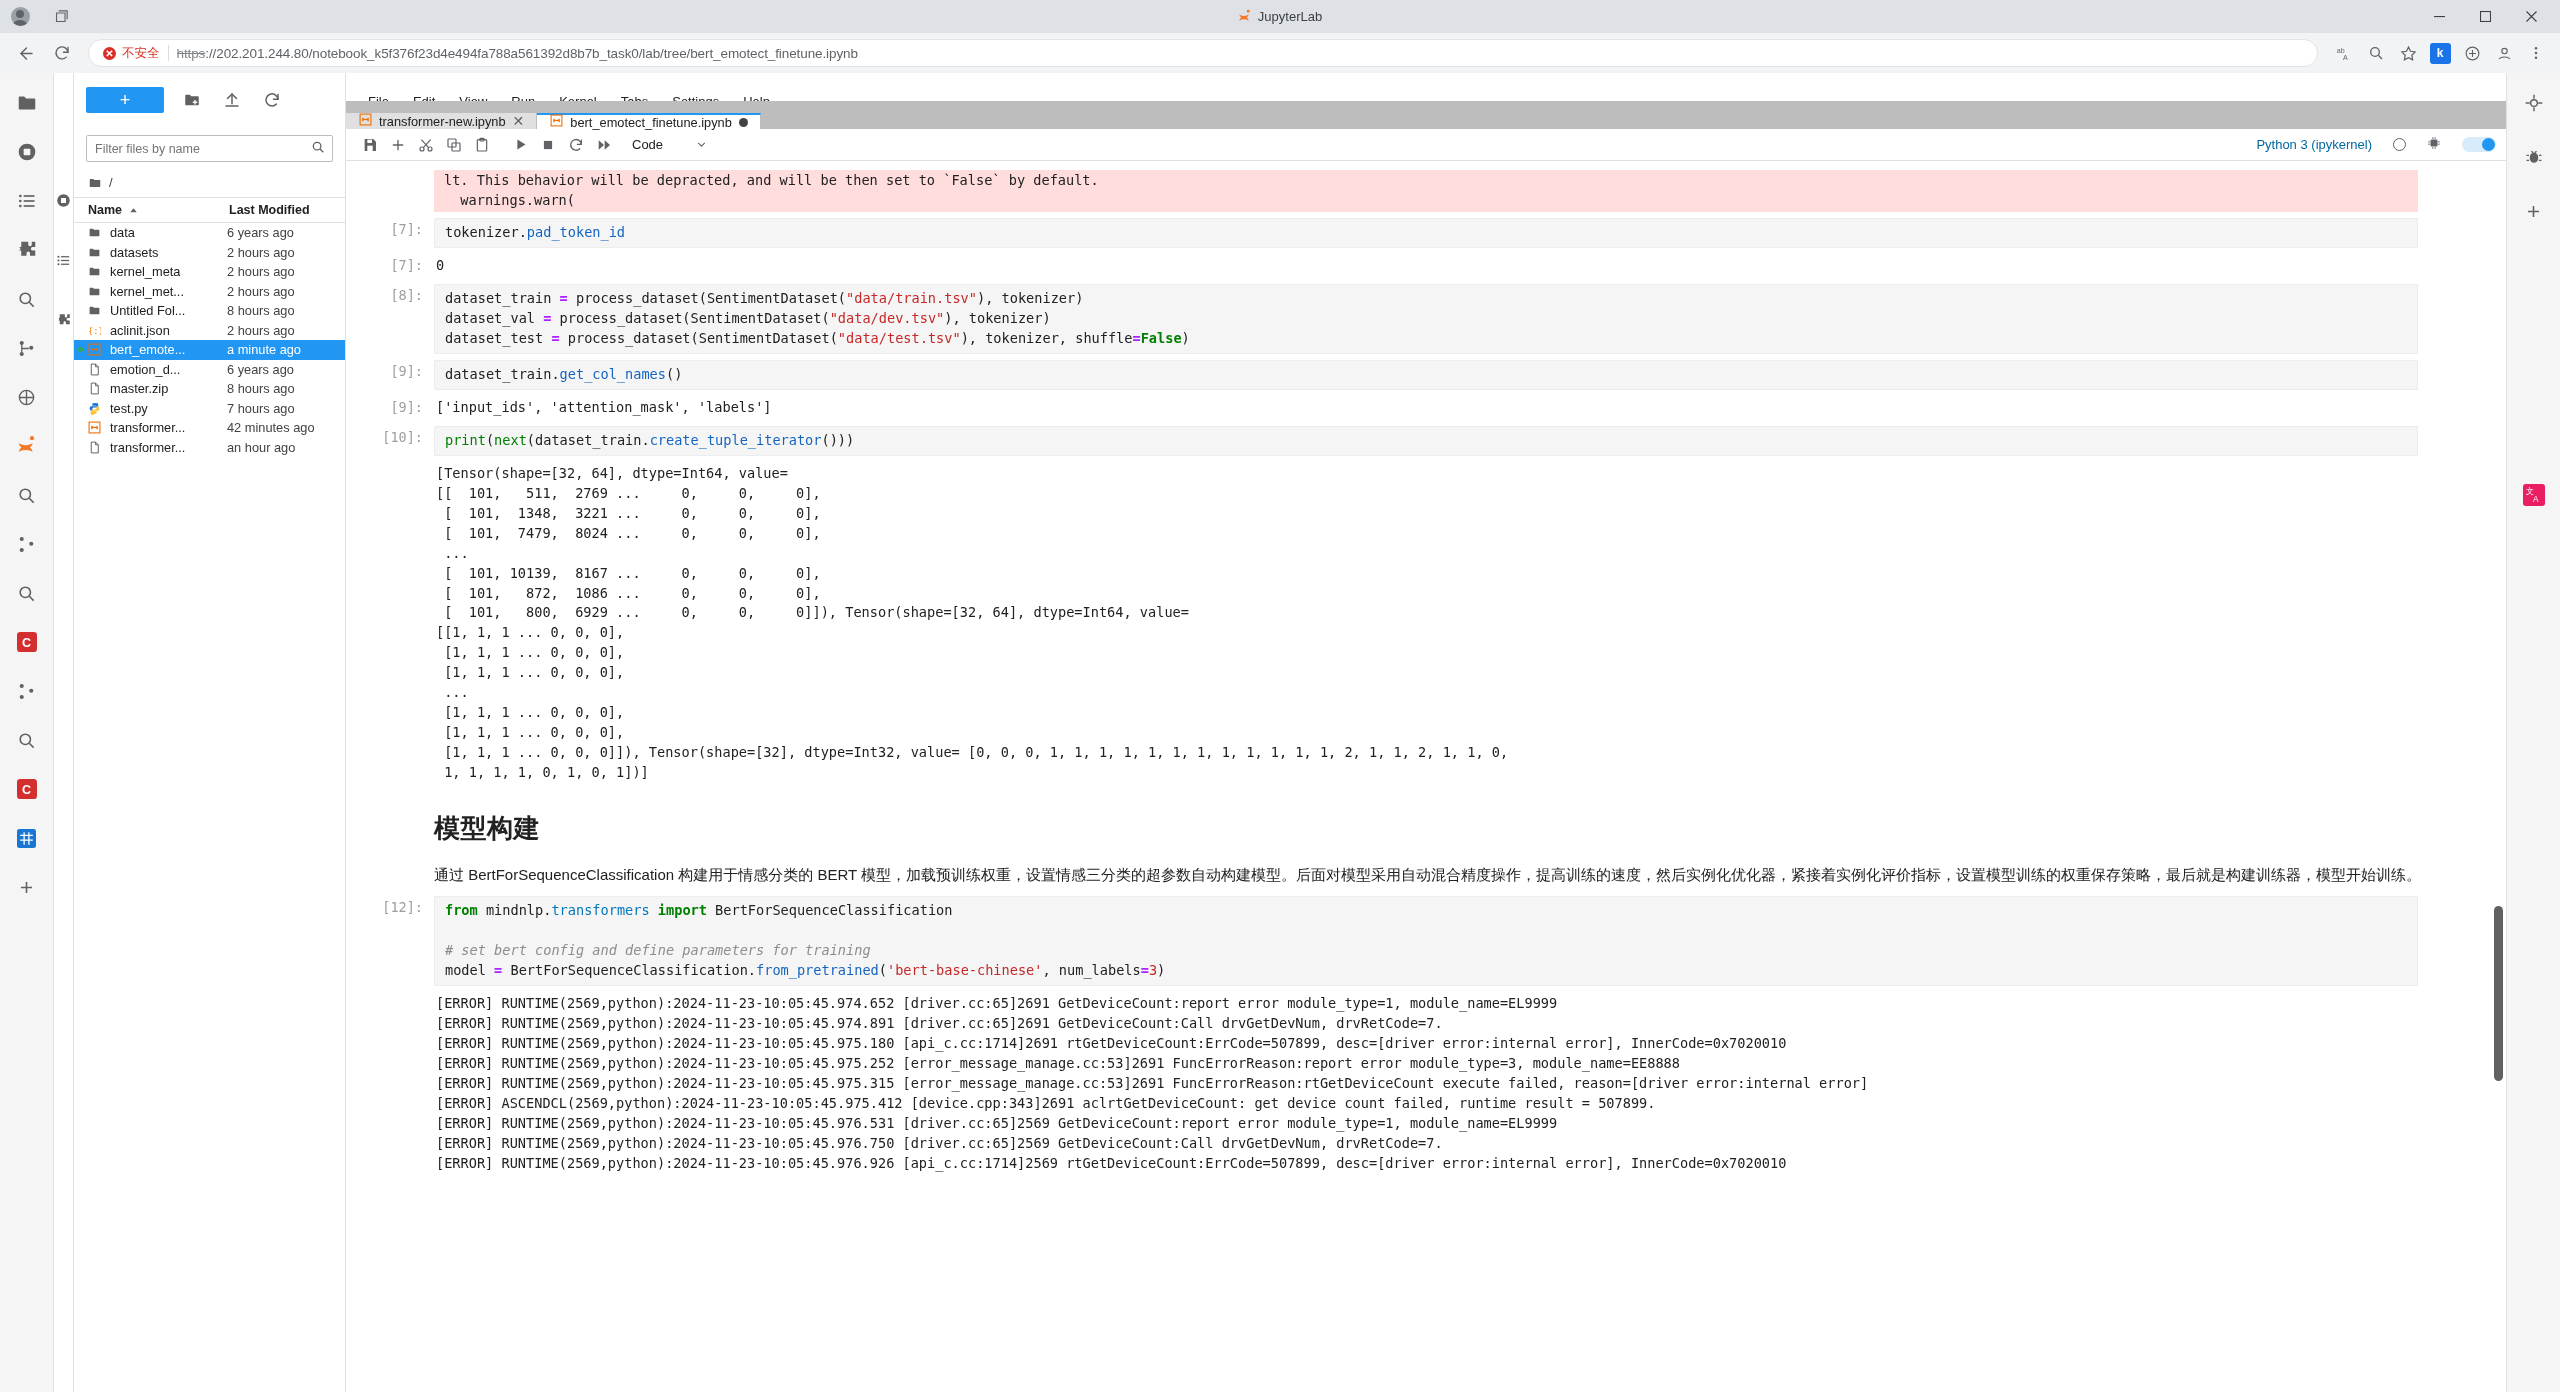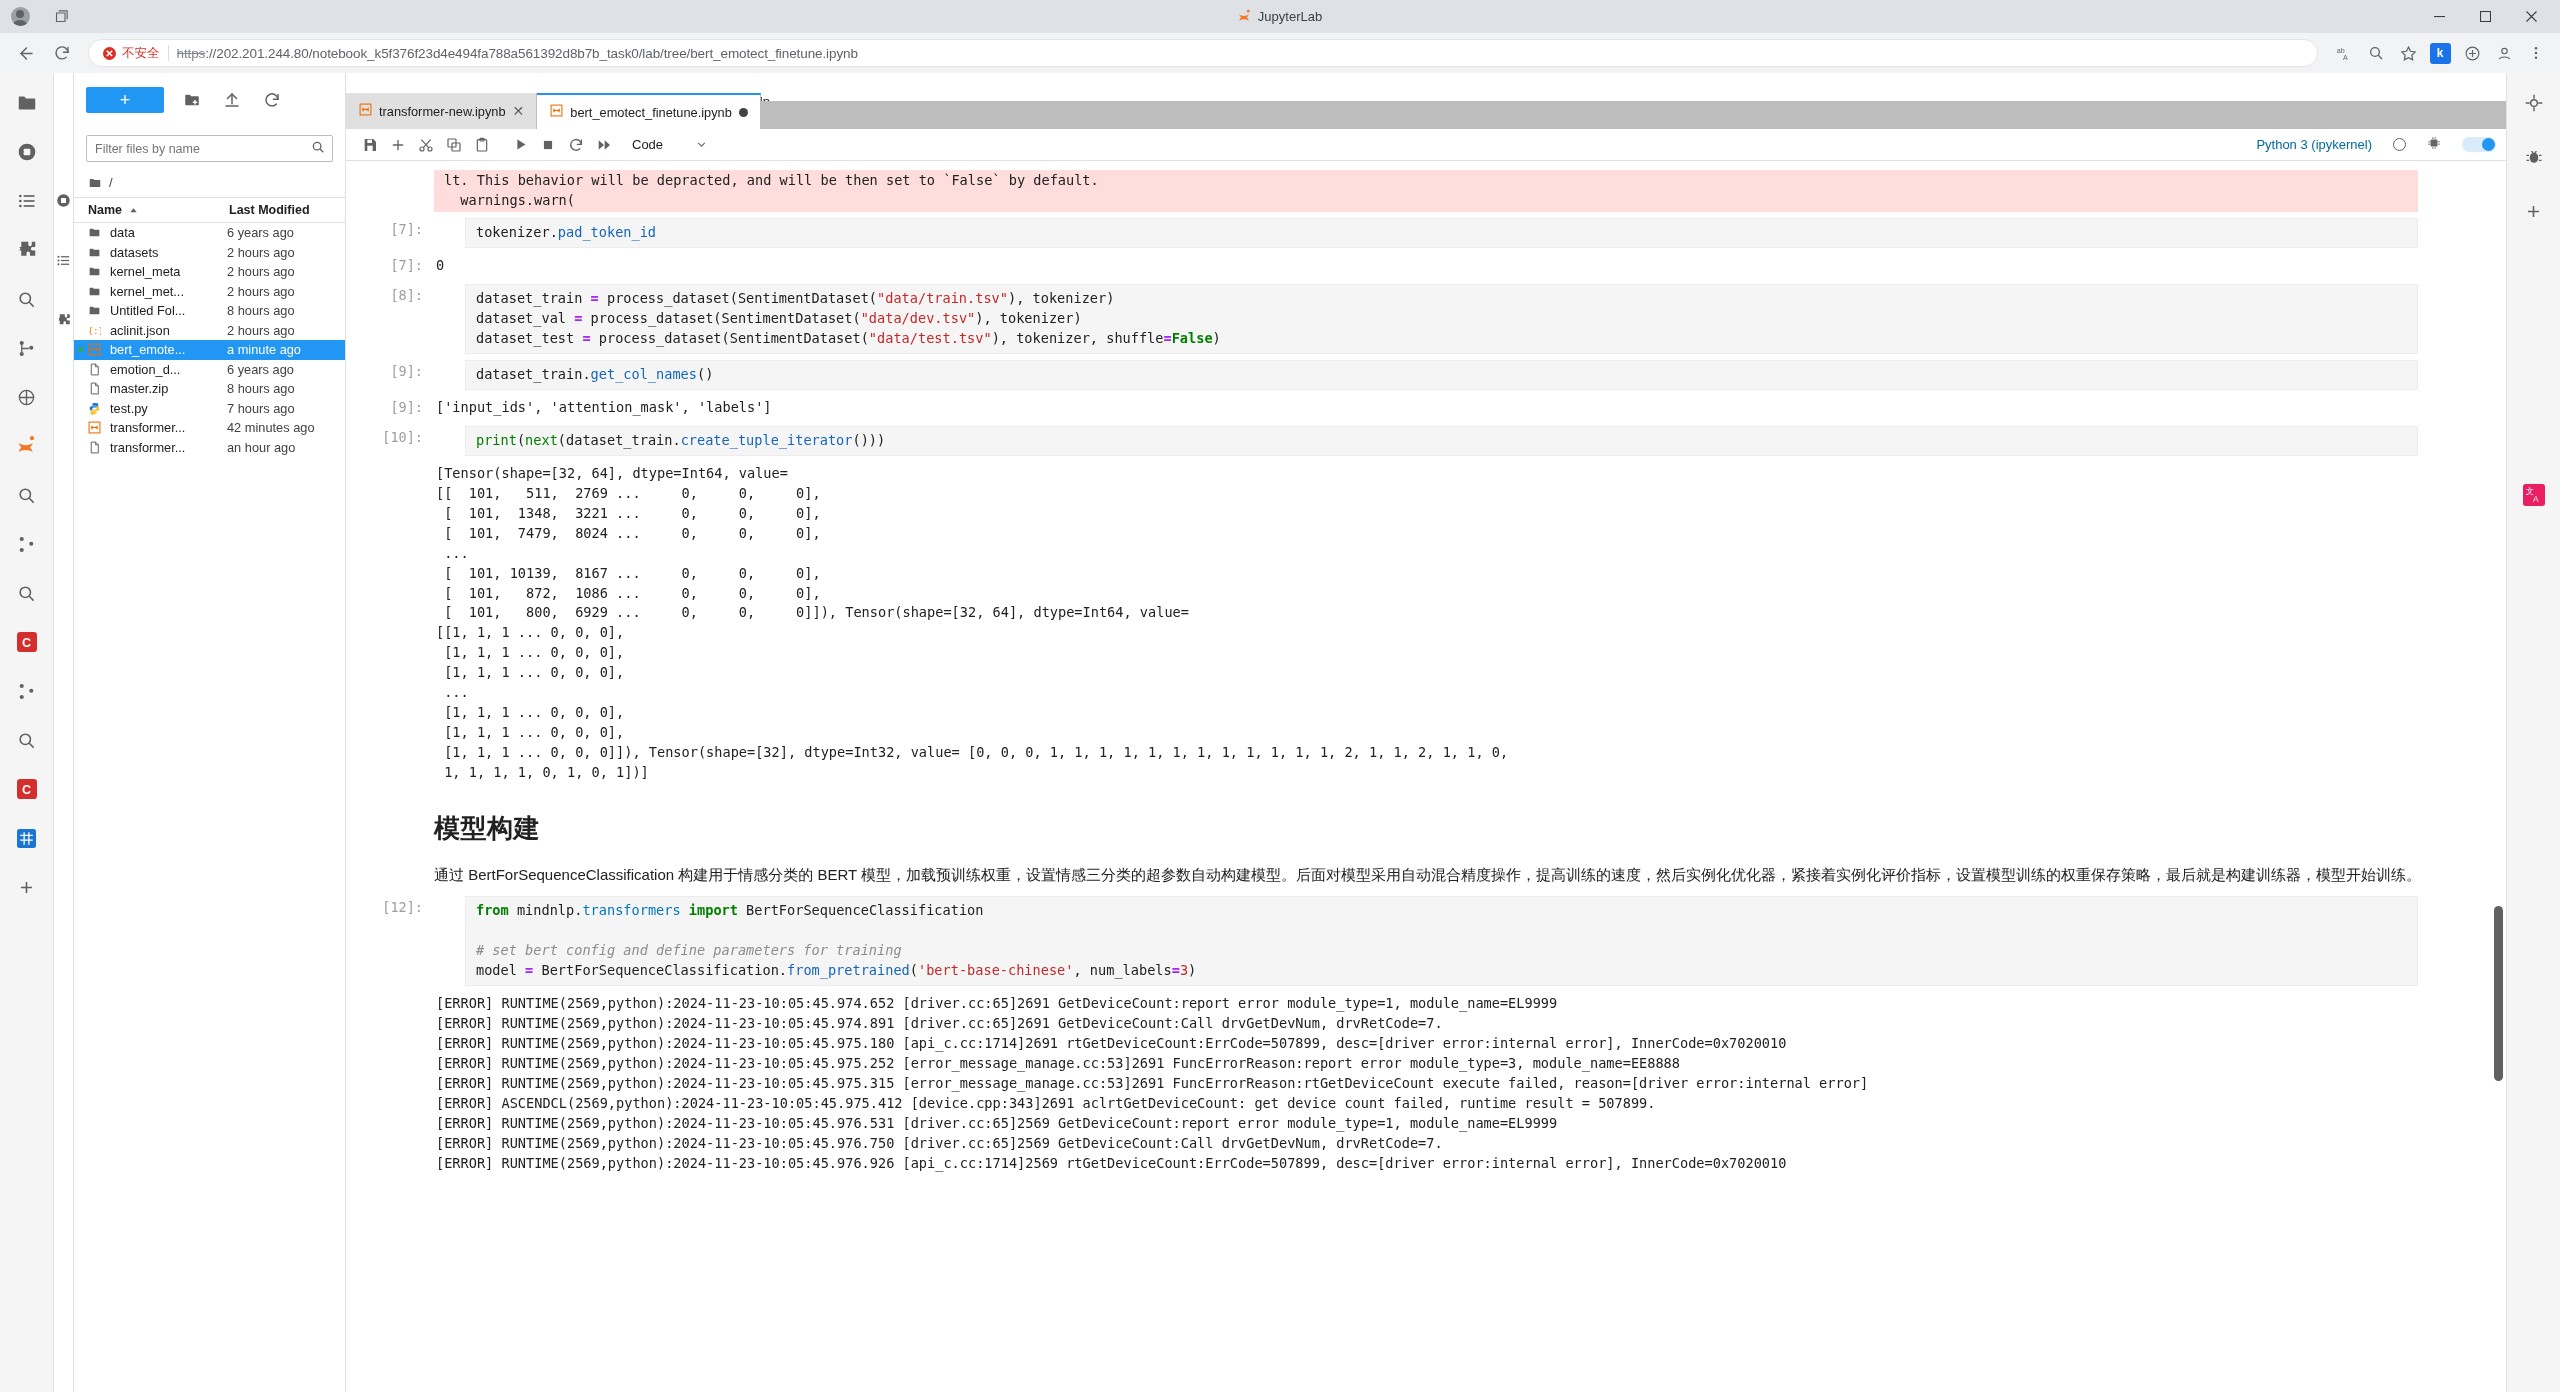--- a/index.html
+++ b/index.html
@@ -121,21 +121,21 @@
   .jl-main { flex:1; display:flex; flex-direction:column; min-width:0; background:#fff; }
   .jl-menubar {
     height: 28px; display:flex; align-items:center; gap: 0; padding-left: 10px;
     font-size:13px; color:#212121; background:#fff;
   }
   .jl-menubar .mi { padding: 2px 12px; cursor:pointer;margin-top:28px; }
 
   .jl-dockarea { flex:1; display:flex; flex-direction:column; background:#bdbdbd; min-height:0; }
   .jl-tabbar { height: 28px; display:flex; align-items:flex-end; background:#bdbdbd; padding-left: 0; }
   .jl-tab {
-    height: 36px; display:flex; align-items:center; gap:7px; padding: 0 12px 0 13px;
+    height: 16px; display:flex; align-items:center; gap:7px; padding: 0 12px 0 13px;
     font-size:12.8px; color:#212121; background:#e0e0e0; border-right:1px solid #bdbdbd;
     min-width: 178px; cursor:pointer; position:relative;
   }
   .jl-tab.current { background:#fff; border-top:2px solid #2196f3; }
   .jl-tab .tclose { margin-left:auto; color:#616161; font-size:14px; line-height:1; }
   .jl-tab .tdirty { margin-left:auto; width:9px; height:9px; border-radius:50%; background:#424242; }
 
   .nb-panel { flex:1; background:#fff; display:flex; flex-direction:column; min-height:0; }
   .nb-toolbar {
     height: 32px; display:flex; align-items:center; gap: 0; padding: 0 10px;
@@ -159,21 +159,21 @@
 
   .cell { display:flex; padding: 3px 0; }
   .prompt {
     width: 88px; flex: 0 0 88px; text-align:right; padding-right: 11px; color:#9e9e9e;
     font-family:"DejaVu Sans Mono", monospace; font-size:13.5px; padding-top: 3px; white-space:nowrap;
   }
   .cell-body { flex:1; min-width:0; padding-right: 88px; }
   .code-input {
     background:#f5f5f5; border:1px solid #ededed; padding: 4px 10px;
     font-family:"DejaVu Sans Mono", monospace; font-size:13.6px; line-height:1.47;
-    white-space:pre; color:#212121; overflow:hidden;margin-left:31px;
+    white-space:pre; color:#212121; overflow:hidden;
   }
   .stream-out {
     font-family:"DejaVu Sans Mono", monospace; font-size:13.6px; line-height:1.47;
     white-space:pre; color:#212121; padding: 2px 0 2px 2px; overflow:hidden;
   }
   .err-out {
     background:#fdd; font-family:"DejaVu Sans Mono", monospace; font-size:13.6px;
     line-height:1.47; white-space:pre; color:#212121; padding: 1px 10px; overflow:hidden;
   }
   .md-cell { padding: 6px 0 2px 0; }

